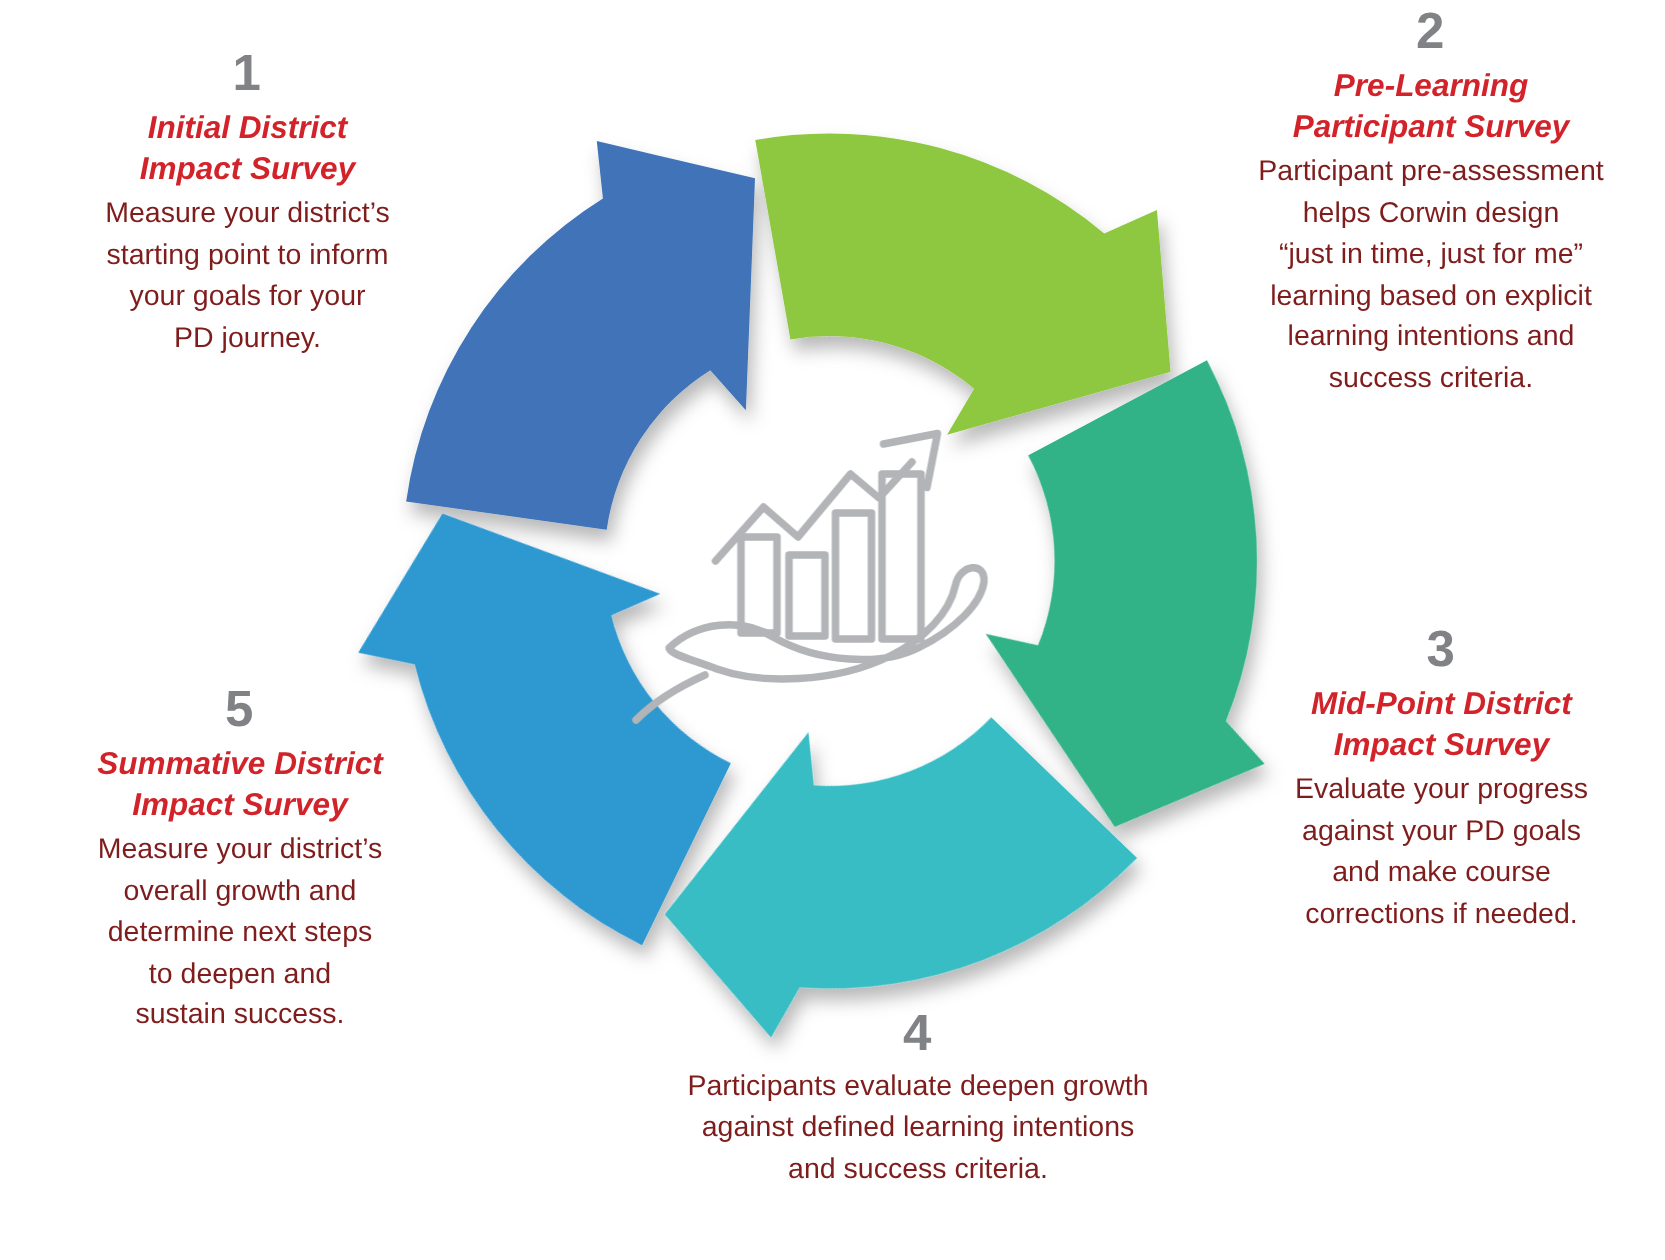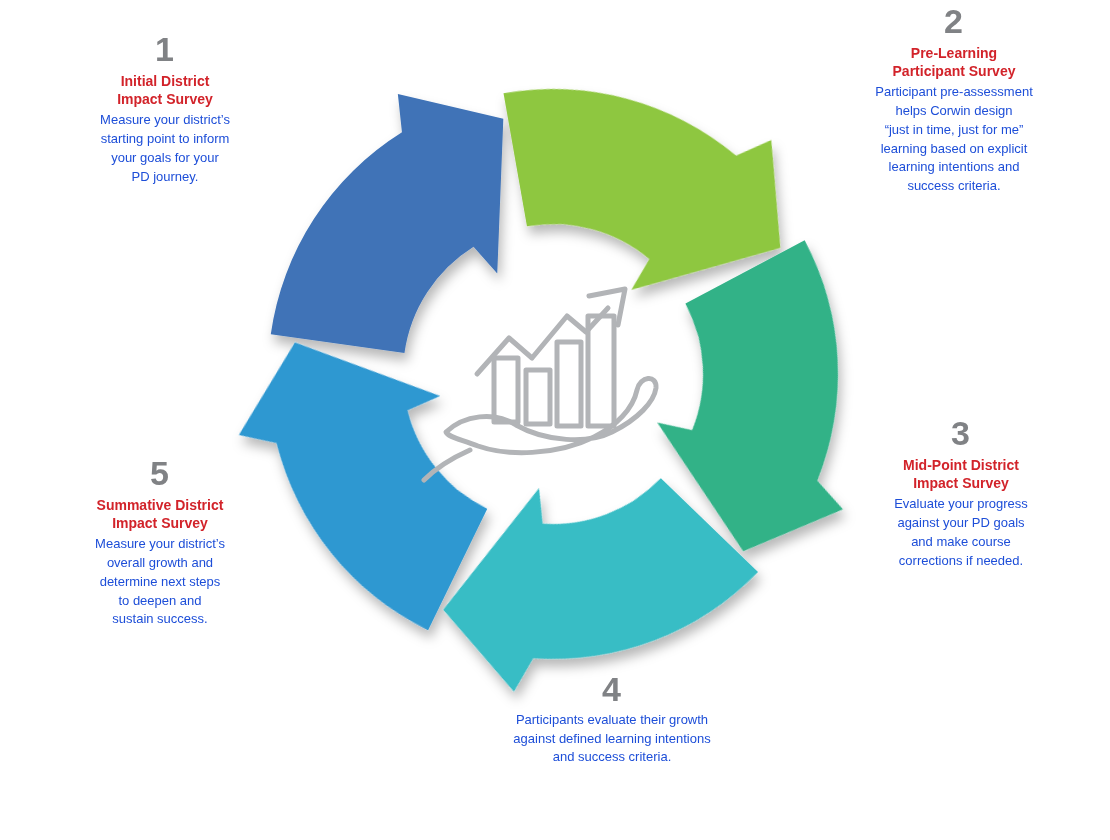--- a/index.html
+++ b/index.html
@@ -1,22 +1,22 @@
 <!DOCTYPE html>
 <html><head>
 <meta charset="utf-8">
 <style>
   html,body{margin:0;padding:0;background:#ffffff;}
   body{width:1110px;height:840px;font-family:"Liberation Sans",sans-serif;}
   .canvas{position:relative;width:1110px;height:840px;overflow:hidden;background:#ffffff;}
   svg.cycle{position:absolute;left:0;top:0;}
   .step{position:absolute;text-align:center;}
   .num{font-size:34px;font-weight:700;color:#808285;line-height:1.05;letter-spacing:1px;}
-  .title{font-size:14px;font-weight:700;color:#d2232a;line-height:1.3;white-space:pre-line;margin-top:4px;}
-  .desc{font-size:13px;font-weight:400;color:#1d4ed8;line-height:1.45;white-space:pre-line;margin-top:3px;}
+  .title{font-size:21px;font-weight:700;color:#d2232a;line-height:1.3;white-space:pre-line;margin-top:4px;font-style:italic;}
+  .desc{font-size:19px;font-weight:400;color:#7f1d1d;line-height:1.45;white-space:pre-line;margin-top:3px;}
   .s1{left:25px;top:32px;width:280px;}
   .s2{left:808px;top:4px;width:292px;}
   .s3{left:833px;top:416px;width:256px;}
   .s4{left:412px;top:672px;width:400px;}
   .s5{left:25px;top:456px;width:270px;}
 </style>
 </head>
 <body>
 
 <div class="canvas">
@@ -94,21 +94,21 @@
     <div class="title">Mid-Point District
 Impact Survey</div>
     <div class="desc">Evaluate your progress
 against your PD goals
 and make course
 corrections if needed.</div>
   </div>
 
   <div class="step s4">
     <div class="num">4</div>
-    <div class="desc">Participants evaluate their growth
+    <div class="desc">Participants evaluate deepen growth
 against defined learning intentions
 and success criteria.</div>
   </div>
 
   <div class="step s5">
     <div class="num">5</div>
     <div class="title">Summative District
 Impact Survey</div>
     <div class="desc">Measure your district’s
 overall growth and

